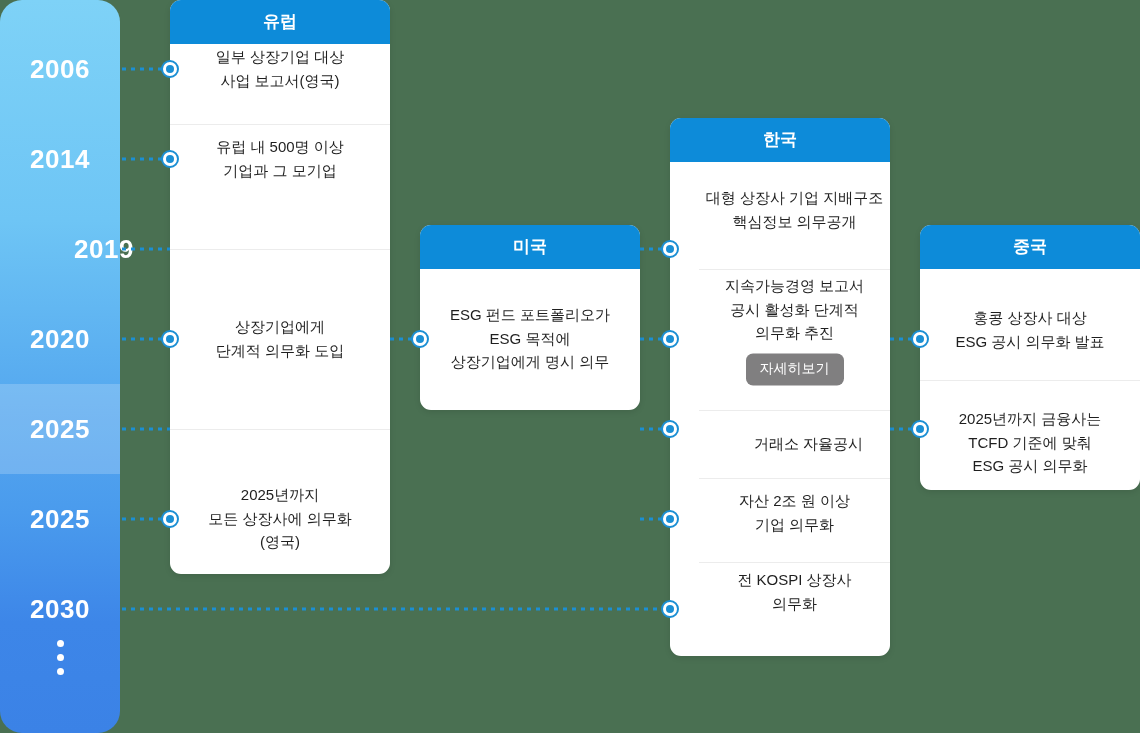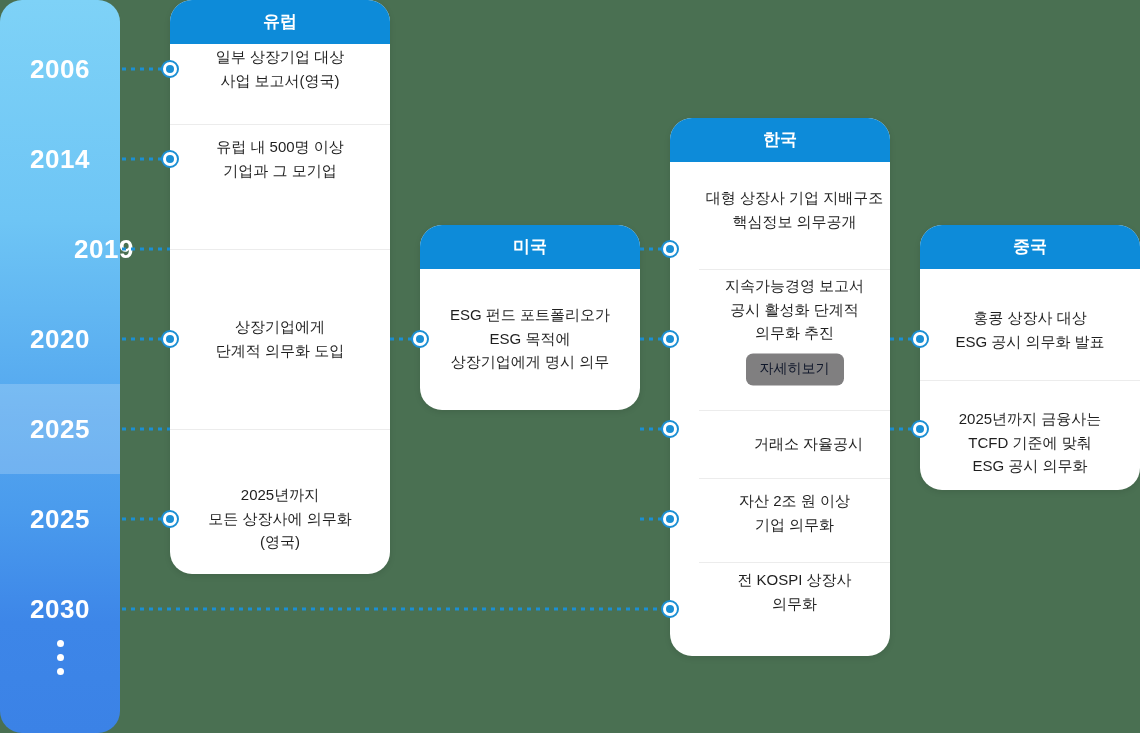--- a/index.html
+++ b/index.html
@@ -70,21 +70,21 @@
     position: absolute;
     height: 3px;
     background-image: repeating-linear-gradient(to right, #1b8fd4 0px, #1b8fd4 4px, transparent 4px, transparent 9px);
     transform: translateY(-50%);
   }
 
   
   .card {
     position: absolute;
     background: #ffffff;
-    border-radius: 22px;
+    border-radius: 11px;
     overflow: hidden;
     box-shadow: 0 2px 6px rgba(0,0,0,0.10);
   }
   .card-header {
     background: #0d8bd9;
     color: #ffffff;
     font-size: 17px;
     font-weight: bold;
     text-align: center;
     line-height: 44px;
@@ -113,21 +113,21 @@
     position: absolute;
     left: 0;
     width: 100%;
     height: 1px;
     background: #ececec;
   }
   .detail-btn {
     margin-top: 8px;
     display: inline-block;
     background: #807f80;
-    color: #0f172a;
+    color: #ffffff;
     font-size: 14px;
     border: none;
     border-radius: 7px;
     padding: 7px 14px;
     cursor: pointer;
     font-family: "Liberation Sans", "DejaVu Sans", sans-serif;
   }
 
   
   .marker {

